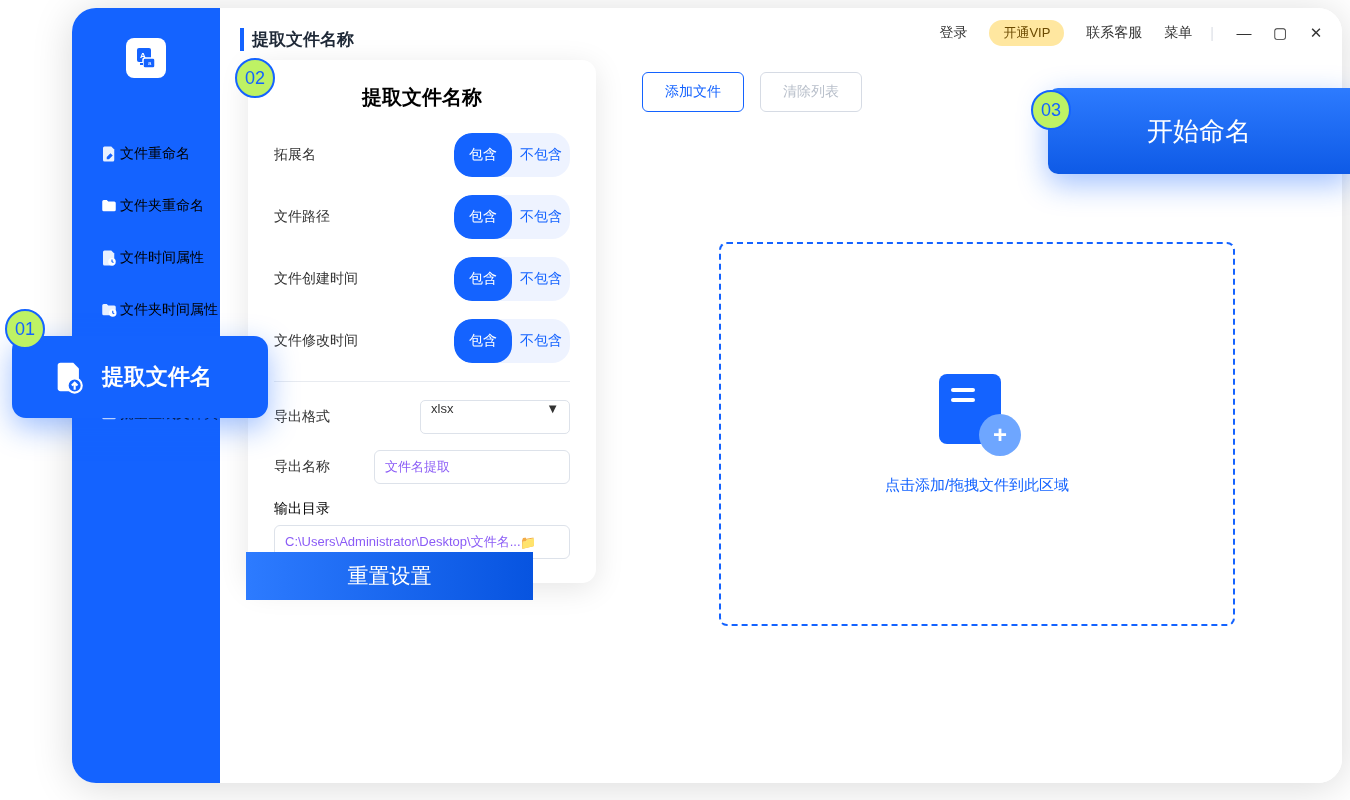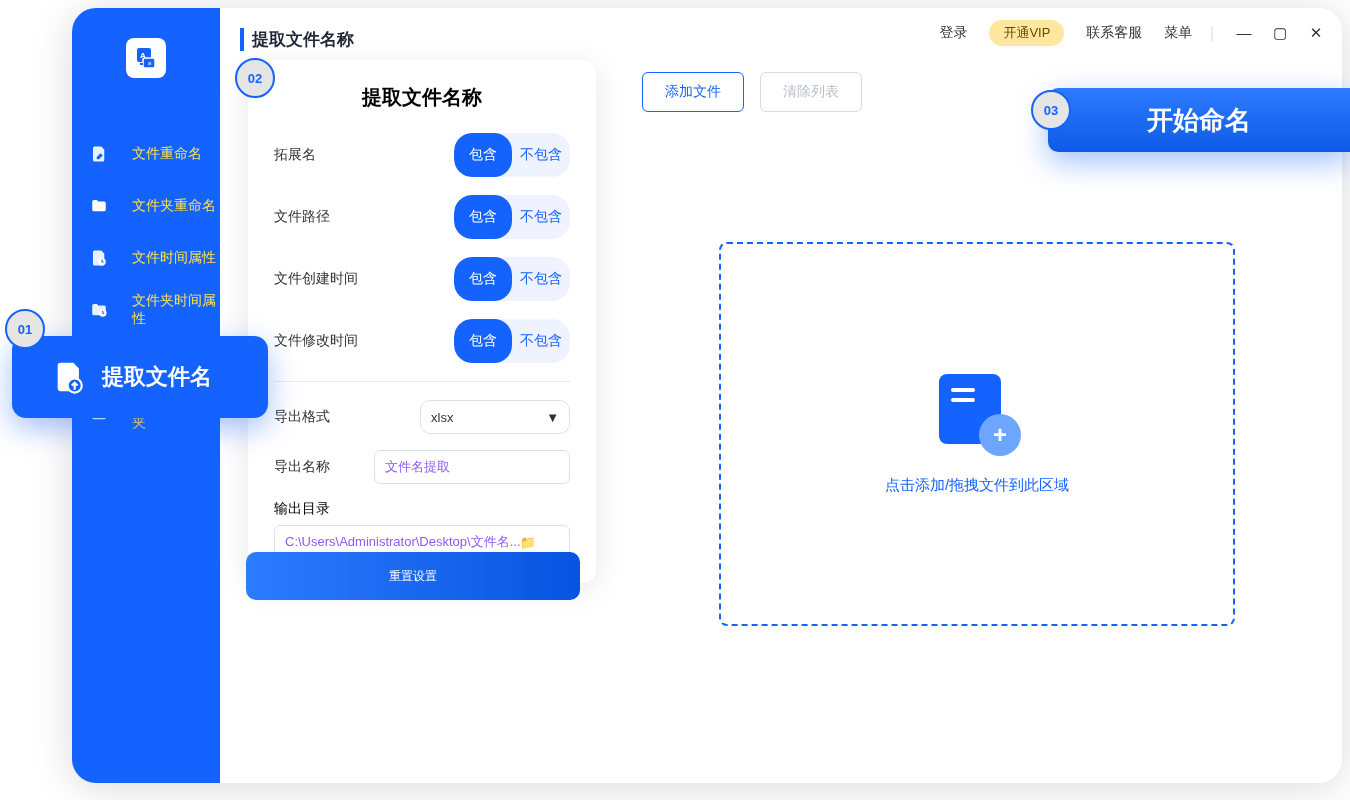--- a/index.html
+++ b/index.html
@@ -1,62 +1,62 @@
 <!DOCTYPE html>
 <html><head>
 <meta charset="utf-8">
 <style>
 *{box-sizing:border-box;margin:0;padding:0;font-family:"Microsoft YaHei","PingFang SC",sans-serif}
 body{background:#fff;width:1350px;height:800px;position:relative;overflow:hidden}
 .app{position:absolute;left:72px;top:8px;width:1270px;height:775px;background:#fff;border-radius:24px;box-shadow:0 4px 40px rgba(0,0,0,0.15);display:flex;overflow:hidden}
 .sidebar{width:148px;background:#1463ff;height:100%;padding-top:30px;display:flex;flex-direction:column;align-items:center;position:relative}
 .logo{width:40px;height:40px;background:#fff;border-radius:8px;display:flex;align-items:center;justify-content:center;margin-bottom:50px}
 .logo svg{width:24px;height:24px}
-.nav-item{width:100%;height:52px;display:flex;align-items:center;padding-left:18px;color:#fde047;font-size:14px;cursor:pointer;gap:24px}
+.nav-item{width:100%;height:52px;display:flex;align-items:center;padding-left:28px;color:#000000;font-size:14px;cursor:pointer;gap:2px}
 .nav-item svg{width:18px;height:18px;flex-shrink:0}
 .mid{width:392px;background:#fff;padding:20px 0 0 20px;position:relative}
 .page-title{font-size:17px;font-weight:600;color:#1f2937;border-left:4px solid #1463ff;padding-left:8px;margin-bottom:20px}
 .card{background:#fff;border-radius:14px;box-shadow:0 6px 30px rgba(0,0,0,0.1);padding:24px 26px;width:348px;position:absolute;left:28px;top:52px}
 .card-title{font-size:20px;font-weight:600;text-align:center;margin-bottom:22px}
 .opt-row{display:flex;align-items:center;justify-content:space-between;margin-bottom:18px;font-size:14px;color:#333}
 .toggle{display:flex;border-radius:18px;overflow:hidden;background:#eef3ff;height:44px}
 .toggle span{width:58px;display:flex;align-items:center;justify-content:center;font-size:14px;cursor:pointer}
 .toggle .on{background:#1463ff;color:#fff;border-radius:18px}
 .toggle .off{color:#1463ff}
 .divider{height:1px;background:#e8ebf0;margin:6px 0 18px}
 .field-row{display:flex;align-items:center;justify-content:space-between;margin-bottom:16px;font-size:14px;color:#333}
-.select{width:150px;height:34px;border:1px solid #dde2ea;border-radius:10px;padding:0 10px;display:flex;align-items:center;justify-content:space-between;font-size:13px;cursor:pointer}
+.select{width:150px;height:34px;border:1px solid #dde2ea;border-radius:5px;padding:0 10px;display:flex;justify-content:space-between;font-size:13px;cursor:pointer}
 .input-box{width:196px;height:34px;border:1px solid #dde2ea;border-radius:6px;padding:0 10px;display:flex;align-items:center;font-size:13px;color:#8b5cf6}
 .out-dir{width:100%;margin-top:6px}
 .out-dir .input-box{width:100%;justify-content:flex-start}
-.reset-btn{width:334px;height:48px;background:linear-gradient(90deg,#2d7bff,#0754e0);border-radius:10px;color:#fff;font-size:12px;display:flex;align-items:center;justify-content:center;cursor:pointer;margin-top:16px;position:absolute;left:26px;top:528px}
+.reset-btn{width:287px;height:48px;background:linear-gradient(90deg,#2d7bff,#0754e0);border-radius:0;color:#fff;font-size:21px;display:flex;align-items:center;justify-content:center;cursor:pointer;margin-top:16px;position:absolute;left:26px;top:528px}
 .right{flex:1;background:#fff;display:flex;flex-direction:column}
 .topbar{height:50px;display:flex;align-items:center;justify-content:flex-end;padding-right:18px;gap:22px;font-size:14px;color:#333}
 .vip{background:#ffe7a0;border-radius:14px;padding:4px 14px;cursor:pointer;color:#6b4a00;font-size:13px}
 .win-ctrl{display:flex;gap:20px;margin-left:4px}
 .win-ctrl span{cursor:pointer;font-size:15px;display:inline-flex;width:16px;justify-content:center}
 .right-body{flex:1;padding:14px 30px;display:flex;flex-direction:column}
 .action-row{display:flex;gap:16px}
 .btn-outline{height:40px;padding:0 22px;border-radius:6px;border:1px solid;display:flex;align-items:center;font-size:14px;cursor:pointer;background:#fff}
 .btn-add{border-color:#1463ff;color:#1463ff}
 .btn-clear{border-color:#d6dbe4;color:#b8bfca}
 .dropzone{margin-top:130px;align-self:center;width:516px;height:384px;border:2px dashed #1463ff;border-radius:8px;display:flex;flex-direction:column;align-items:center;justify-content:center;gap:26px;cursor:pointer}
 .dz-icon{position:relative;width:76px;height:76px}
 .dz-file{width:62px;height:70px;background:#1463ff;border-radius:8px;position:relative}
 .dz-file::before{content:"";position:absolute;left:12px;top:14px;width:24px;height:4px;background:#fff;border-radius:2px;box-shadow:0 10px 0 #fff}
 .dz-plus{position:absolute;right:-6px;bottom:-6px;width:42px;height:42px;border-radius:50%;background:#6ea6ff;display:flex;align-items:center;justify-content:center;color:#fff;font-size:24px;font-weight:bold}
 .dz-text{color:#1463ff;font-size:15px}
-.step-badge{position:absolute;width:40px;height:40px;border-radius:50%;background:#e5e5e5;color:#1463ff;display:flex;align-items:center;justify-content:center;font-weight:700;font-size:13px;border:2px solid #1463ff}
+.step-badge{position:absolute;width:40px;height:40px;border-radius:50%;background:#bef264;color:#1463ff;display:flex;align-items:center;justify-content:center;font-weight:400;font-size:18px;border:2px solid #1463ff}
 .step1{left:5px;top:309px;z-index:20}
 .step2{left:235px;top:58px;z-index:20}
 .step3{left:1031px;top:90px;z-index:20}
 .float-sidebar{position:absolute;left:12px;top:336px;width:256px;height:82px;background:#1463ff;border-radius:14px;box-shadow:0 10px 30px rgba(20,99,255,0.4);display:flex;align-items:center;gap:16px;padding-left:40px;color:#fff;z-index:15}
 .float-sidebar svg{width:34px;height:34px}
 .float-sidebar-text{font-size:22px;font-weight:600}
-.float-start{position:absolute;right:0;top:88px;width:302px;height:64px;background:linear-gradient(180deg,#2d7bff,#0e5ae6);border-radius:10px 0 0 10px;box-shadow:0 10px 30px rgba(20,99,255,0.4);display:flex;align-items:center;justify-content:center;color:#fff;font-size:26px;font-weight:700;cursor:pointer;z-index:15}
+.float-start{position:absolute;right:0;top:88px;width:302px;height:86px;background:linear-gradient(180deg,#2d7bff,#0e5ae6);border-radius:10px 0 0 10px;box-shadow:0 10px 30px rgba(20,99,255,0.4);display:flex;align-items:center;justify-content:center;color:#fff;font-size:26px;font-weight:400;cursor:pointer;z-index:15}
 .sep{color:#dcdfe6;margin:0 -4px}
 </style>
 </head>
 <body>
 
 <div class="app">
   <div class="sidebar">
     <div class="logo">
       <svg viewBox="0 0 24 24">
           <rect x="3" y="2" width="14" height="14" rx="2" fill="#1463ff"></rect>

